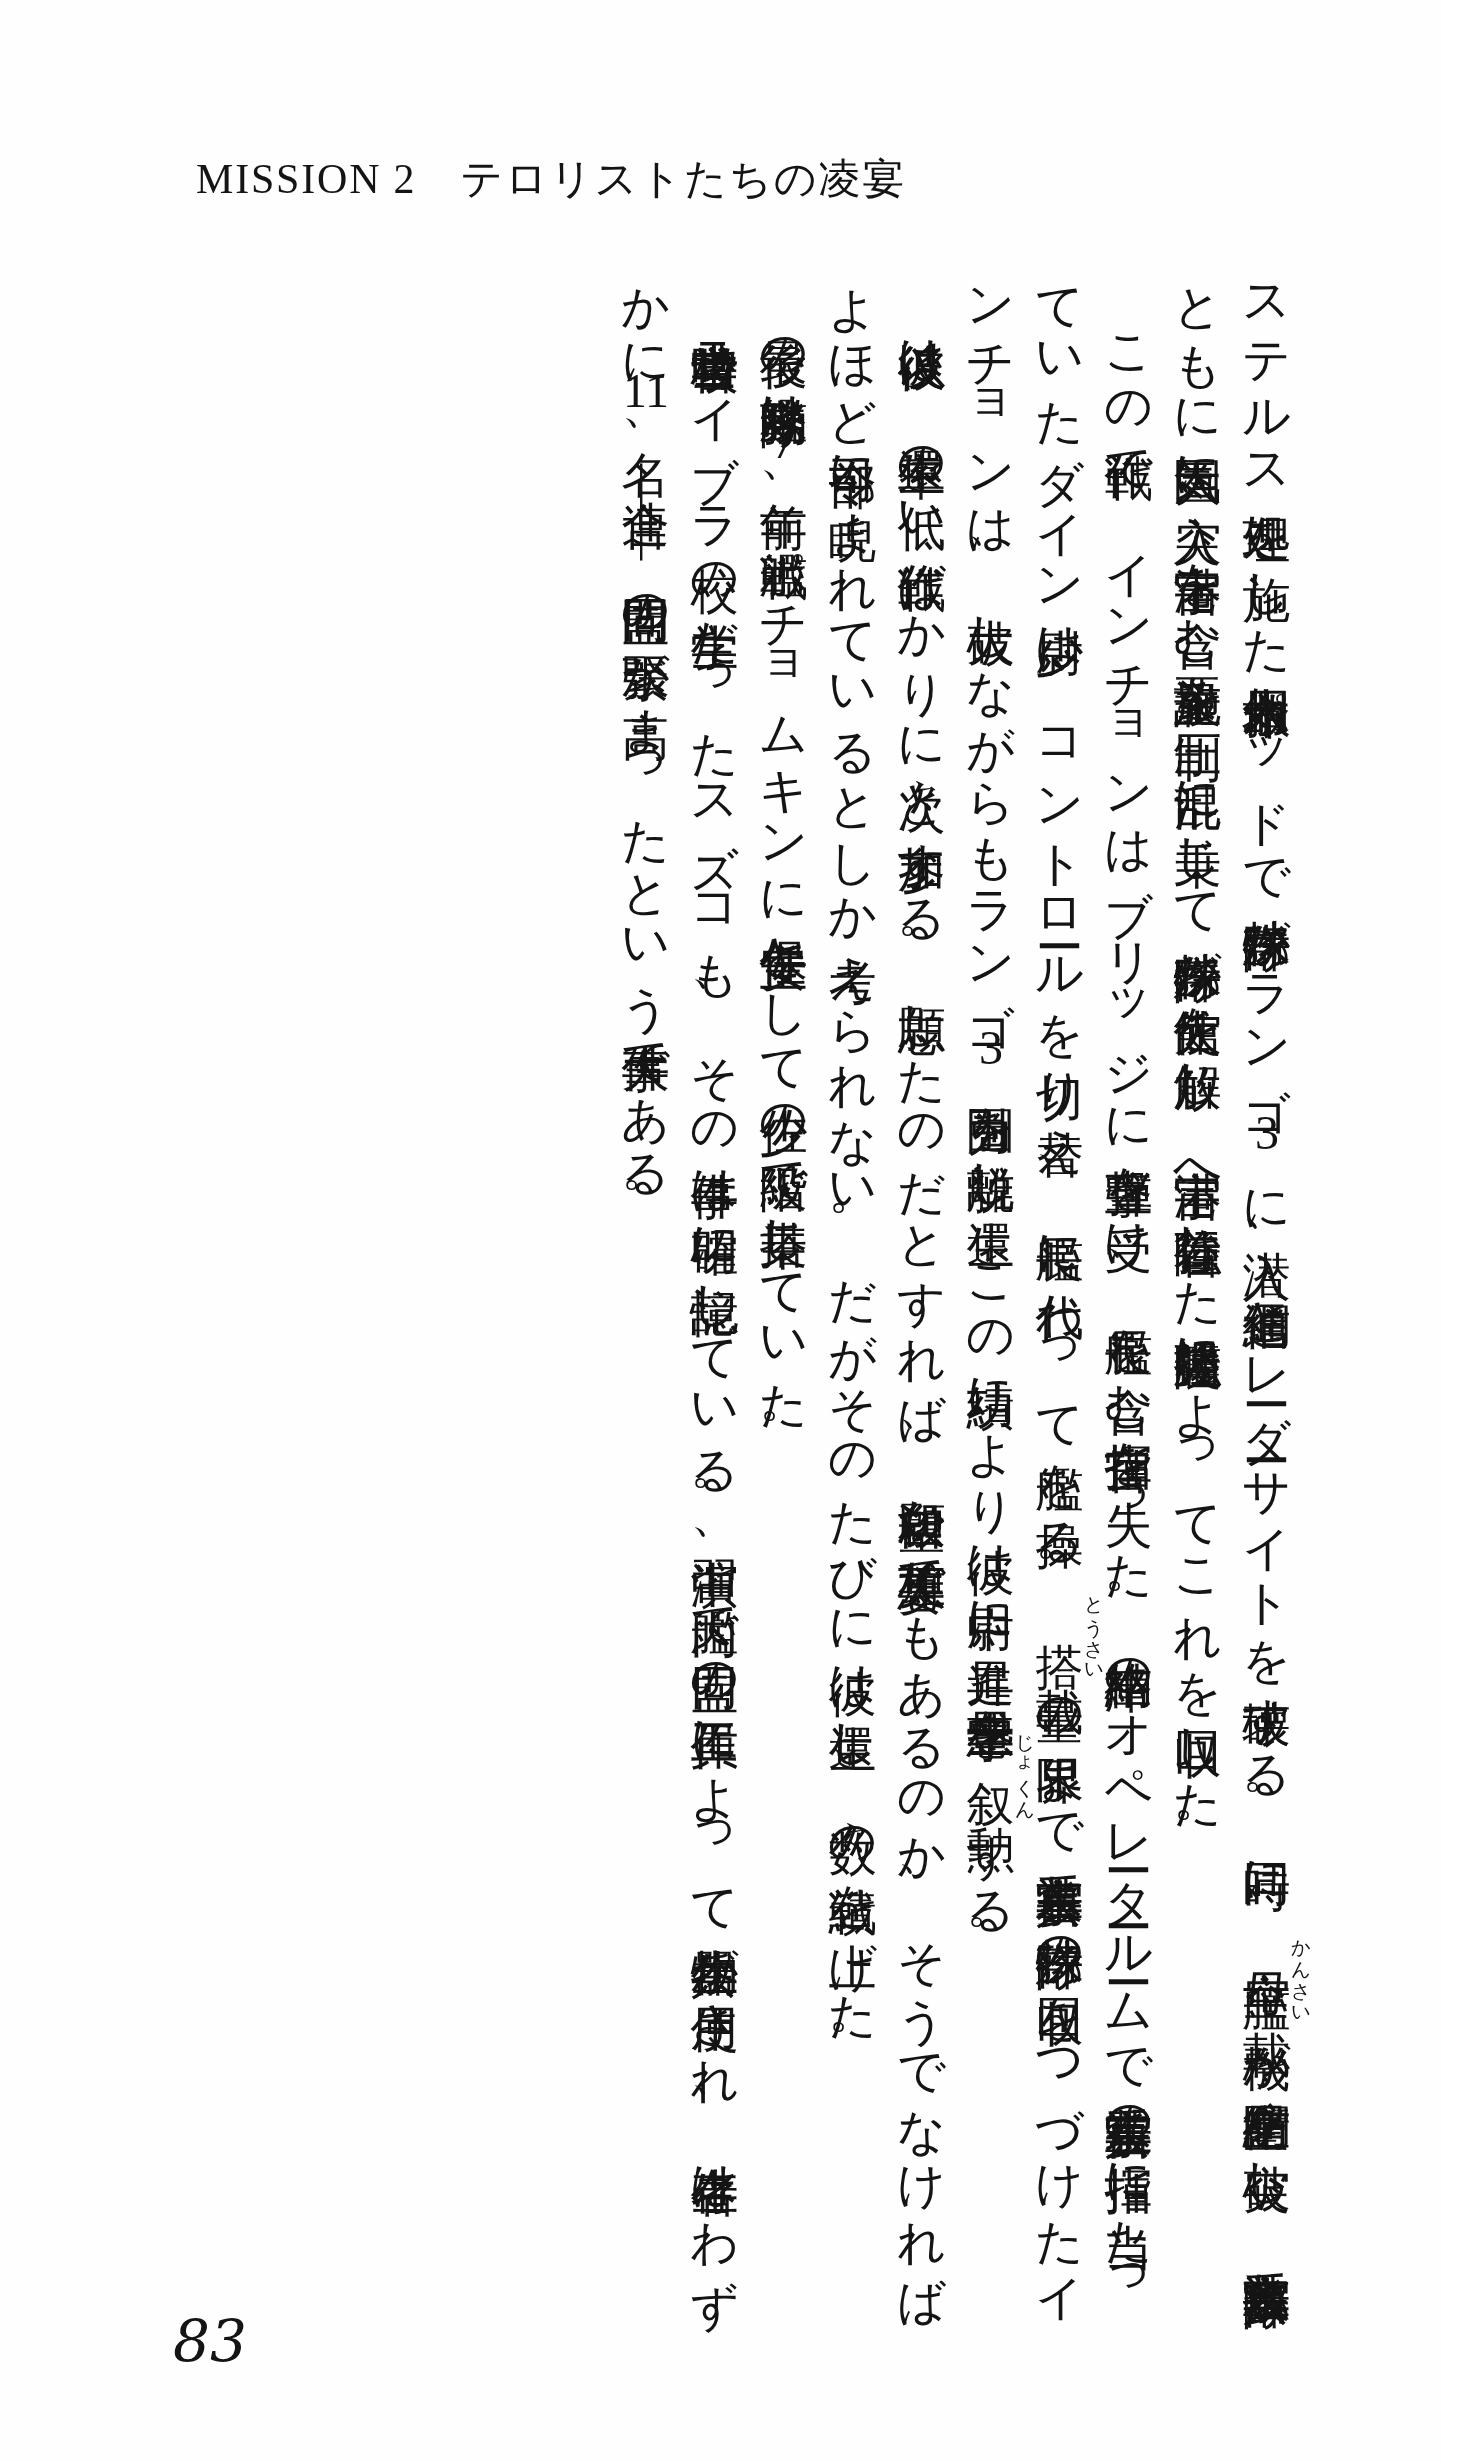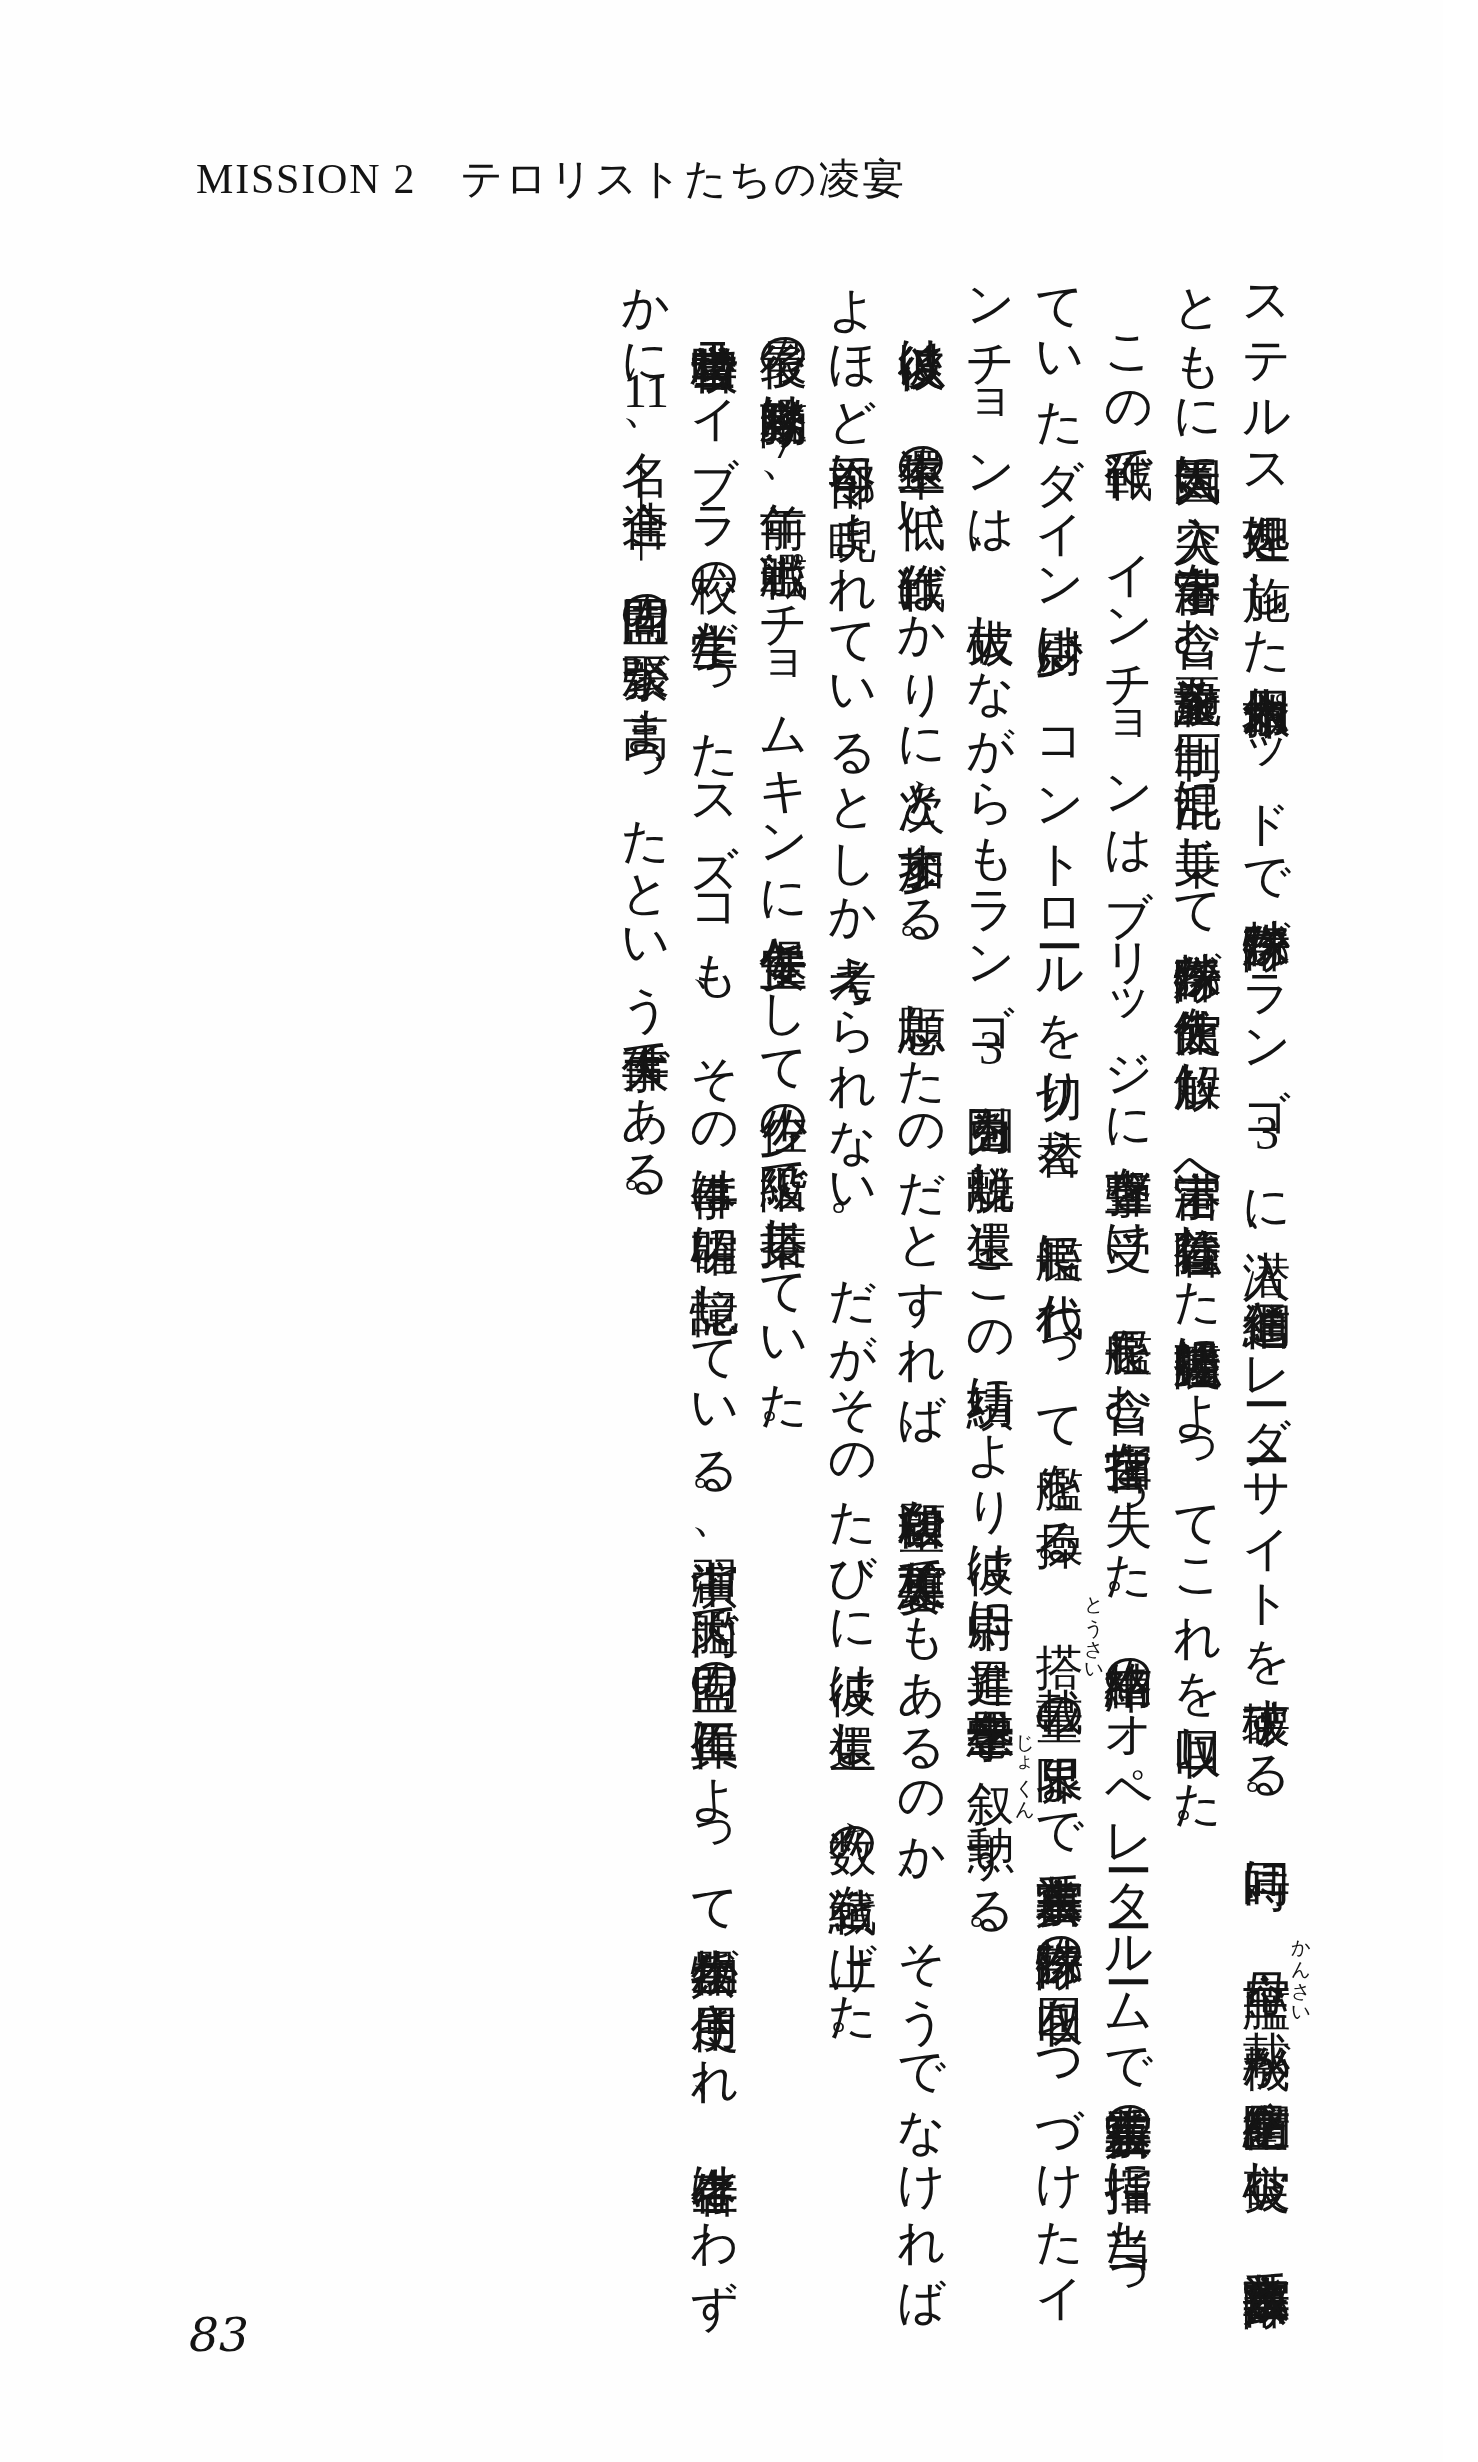--- a/index.html
+++ b/index.html
@@ -38,23 +38,23 @@
   }
   .tcy { text-combine-upright: all; }
   ruby { ruby-position: over; }
   ruby rt {
     font-size: 19.4px;
     letter-spacing: 0;
     line-height: 1;
   }
   .page-number {
     position: absolute;
-    left: 189px;
+    left: 173px;
     top: 2307px;
-    font-size: 47px;
+    font-size: 58px;
     font-style: italic;
     font-family: "DejaVu Serif", "Liberation Serif", serif;
   }
 </style>
 </head>
 <body>
 
 <div class="page">
   <div class="chapter-header">MISSION 2　テロリストたちの凌宴</div>
 

